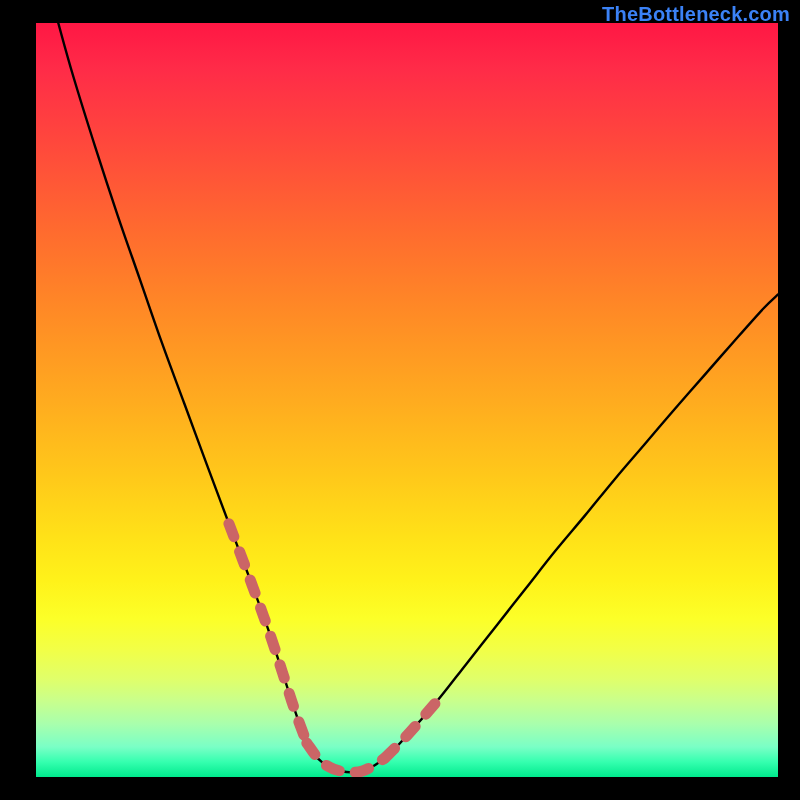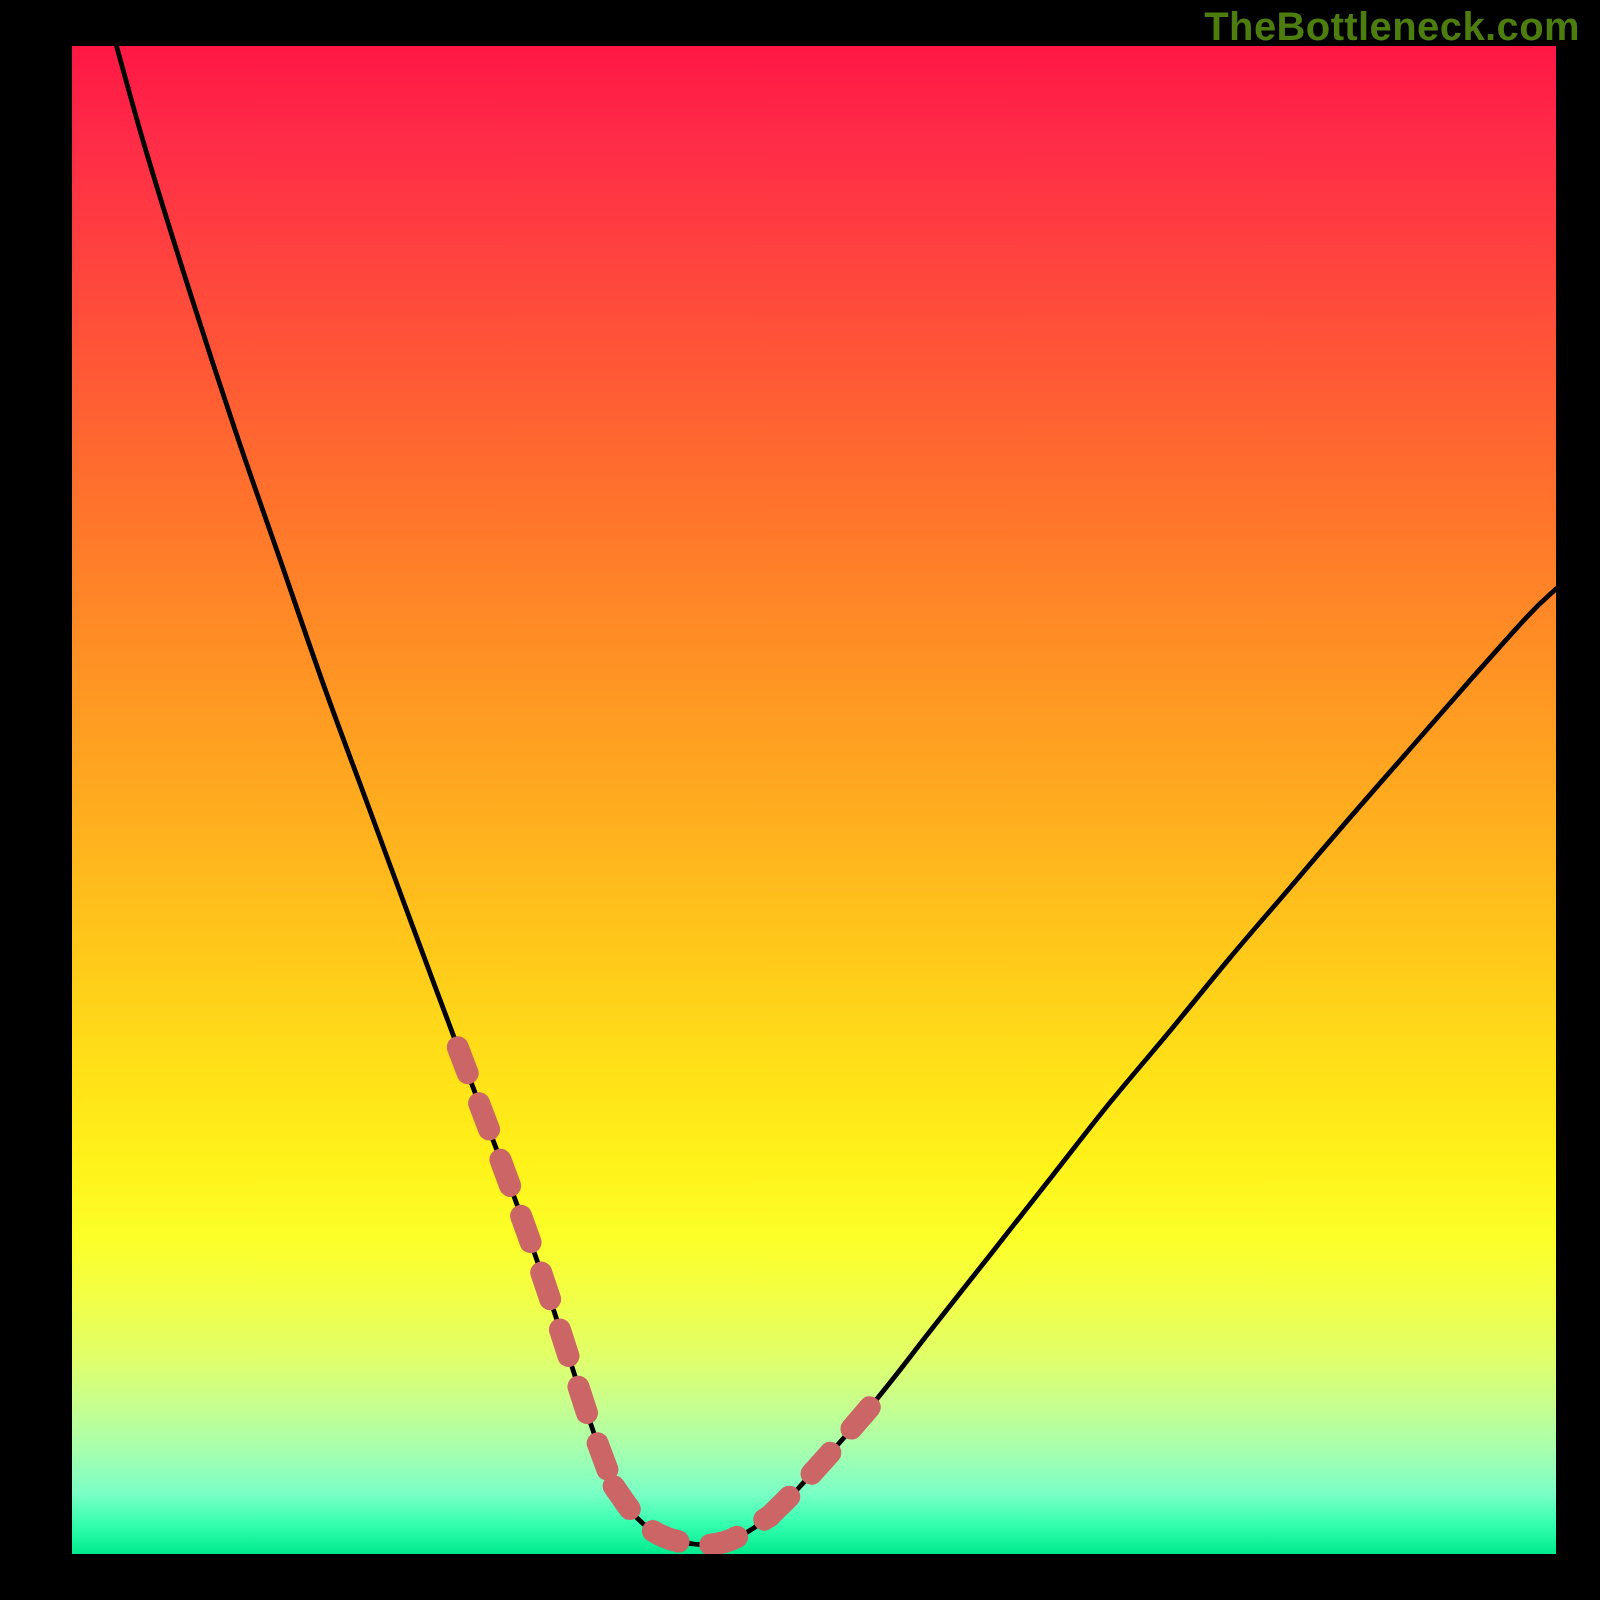--- a/index.html
+++ b/index.html
@@ -48,21 +48,21 @@
     width: 742px;
     height: 754px;
   }
   .watermark {
     position: absolute;
     top: 3px;
     right: 10px;
     font-family: Arial, Helvetica, sans-serif;
     font-size: 20px;
     font-weight: 600;
-    color: #4d7c0f;
+    color: #3b82f6;
     letter-spacing: 0.2px;
   }
 </style>
 </head>
 <body>
 
 <div class="stage">
 
   <div class="plot-area">
     <svg class="chart-svg" viewBox="0 0 742 754" preserveAspectRatio="none">

